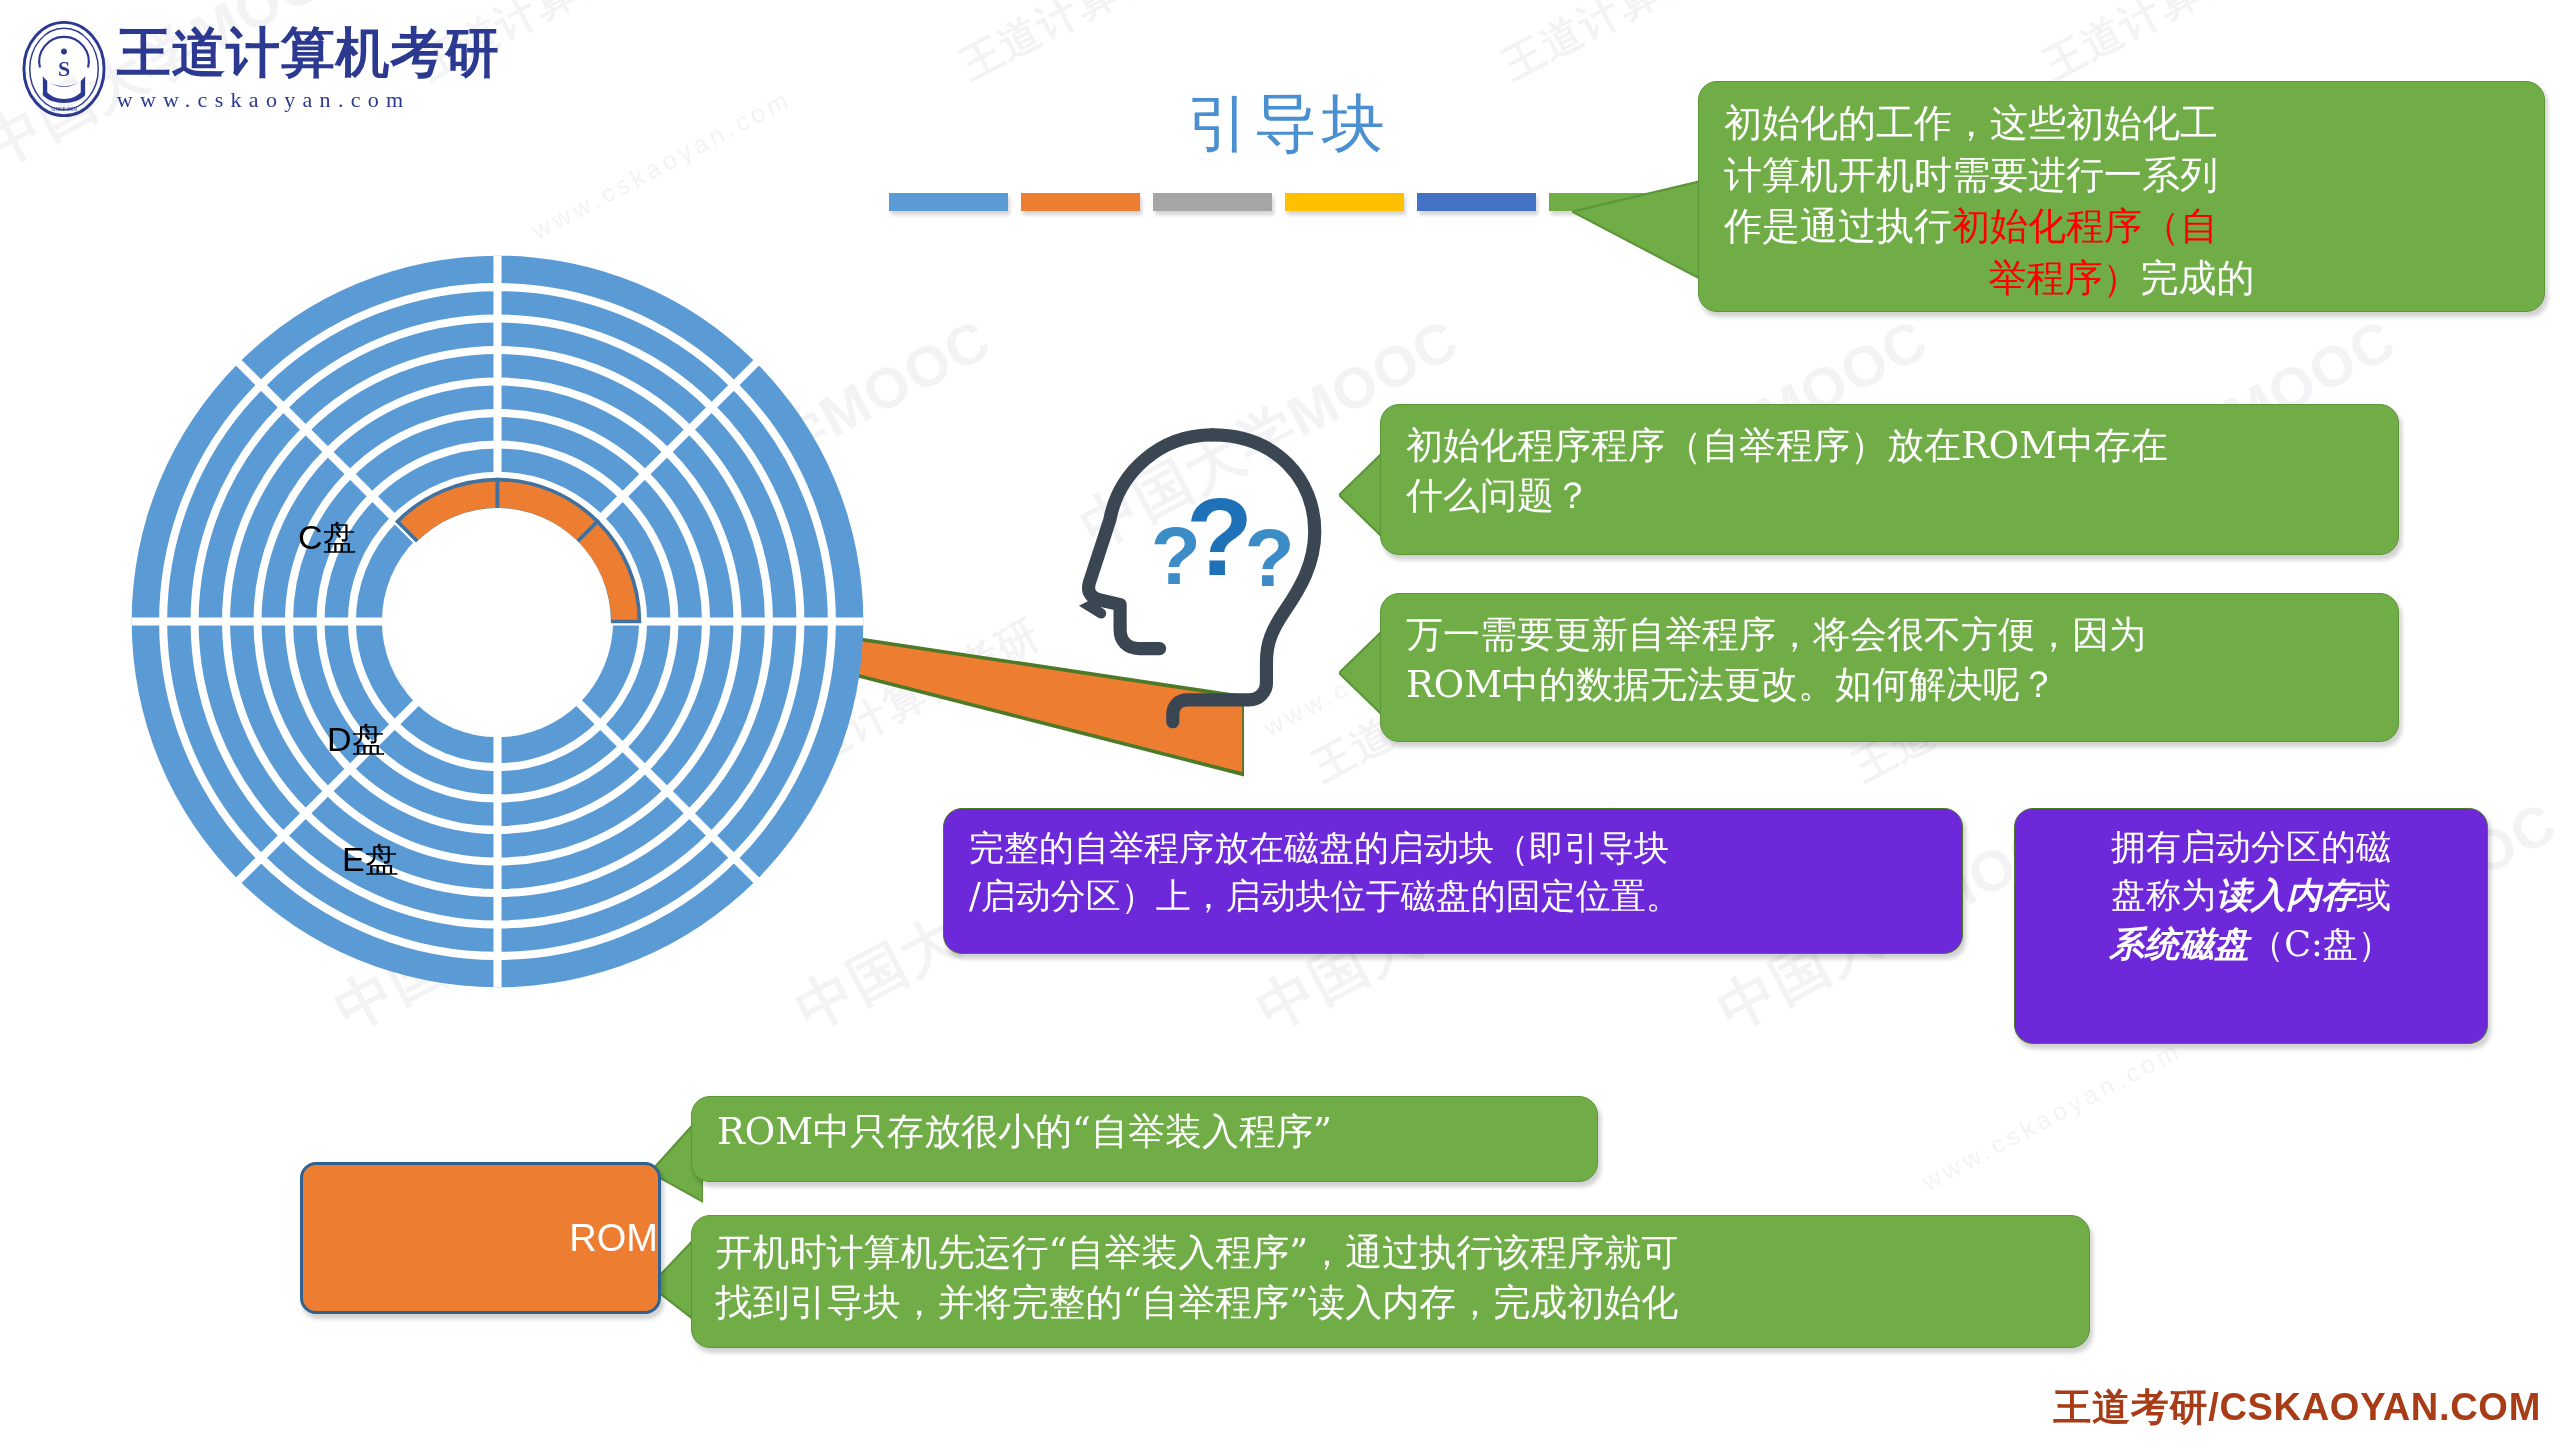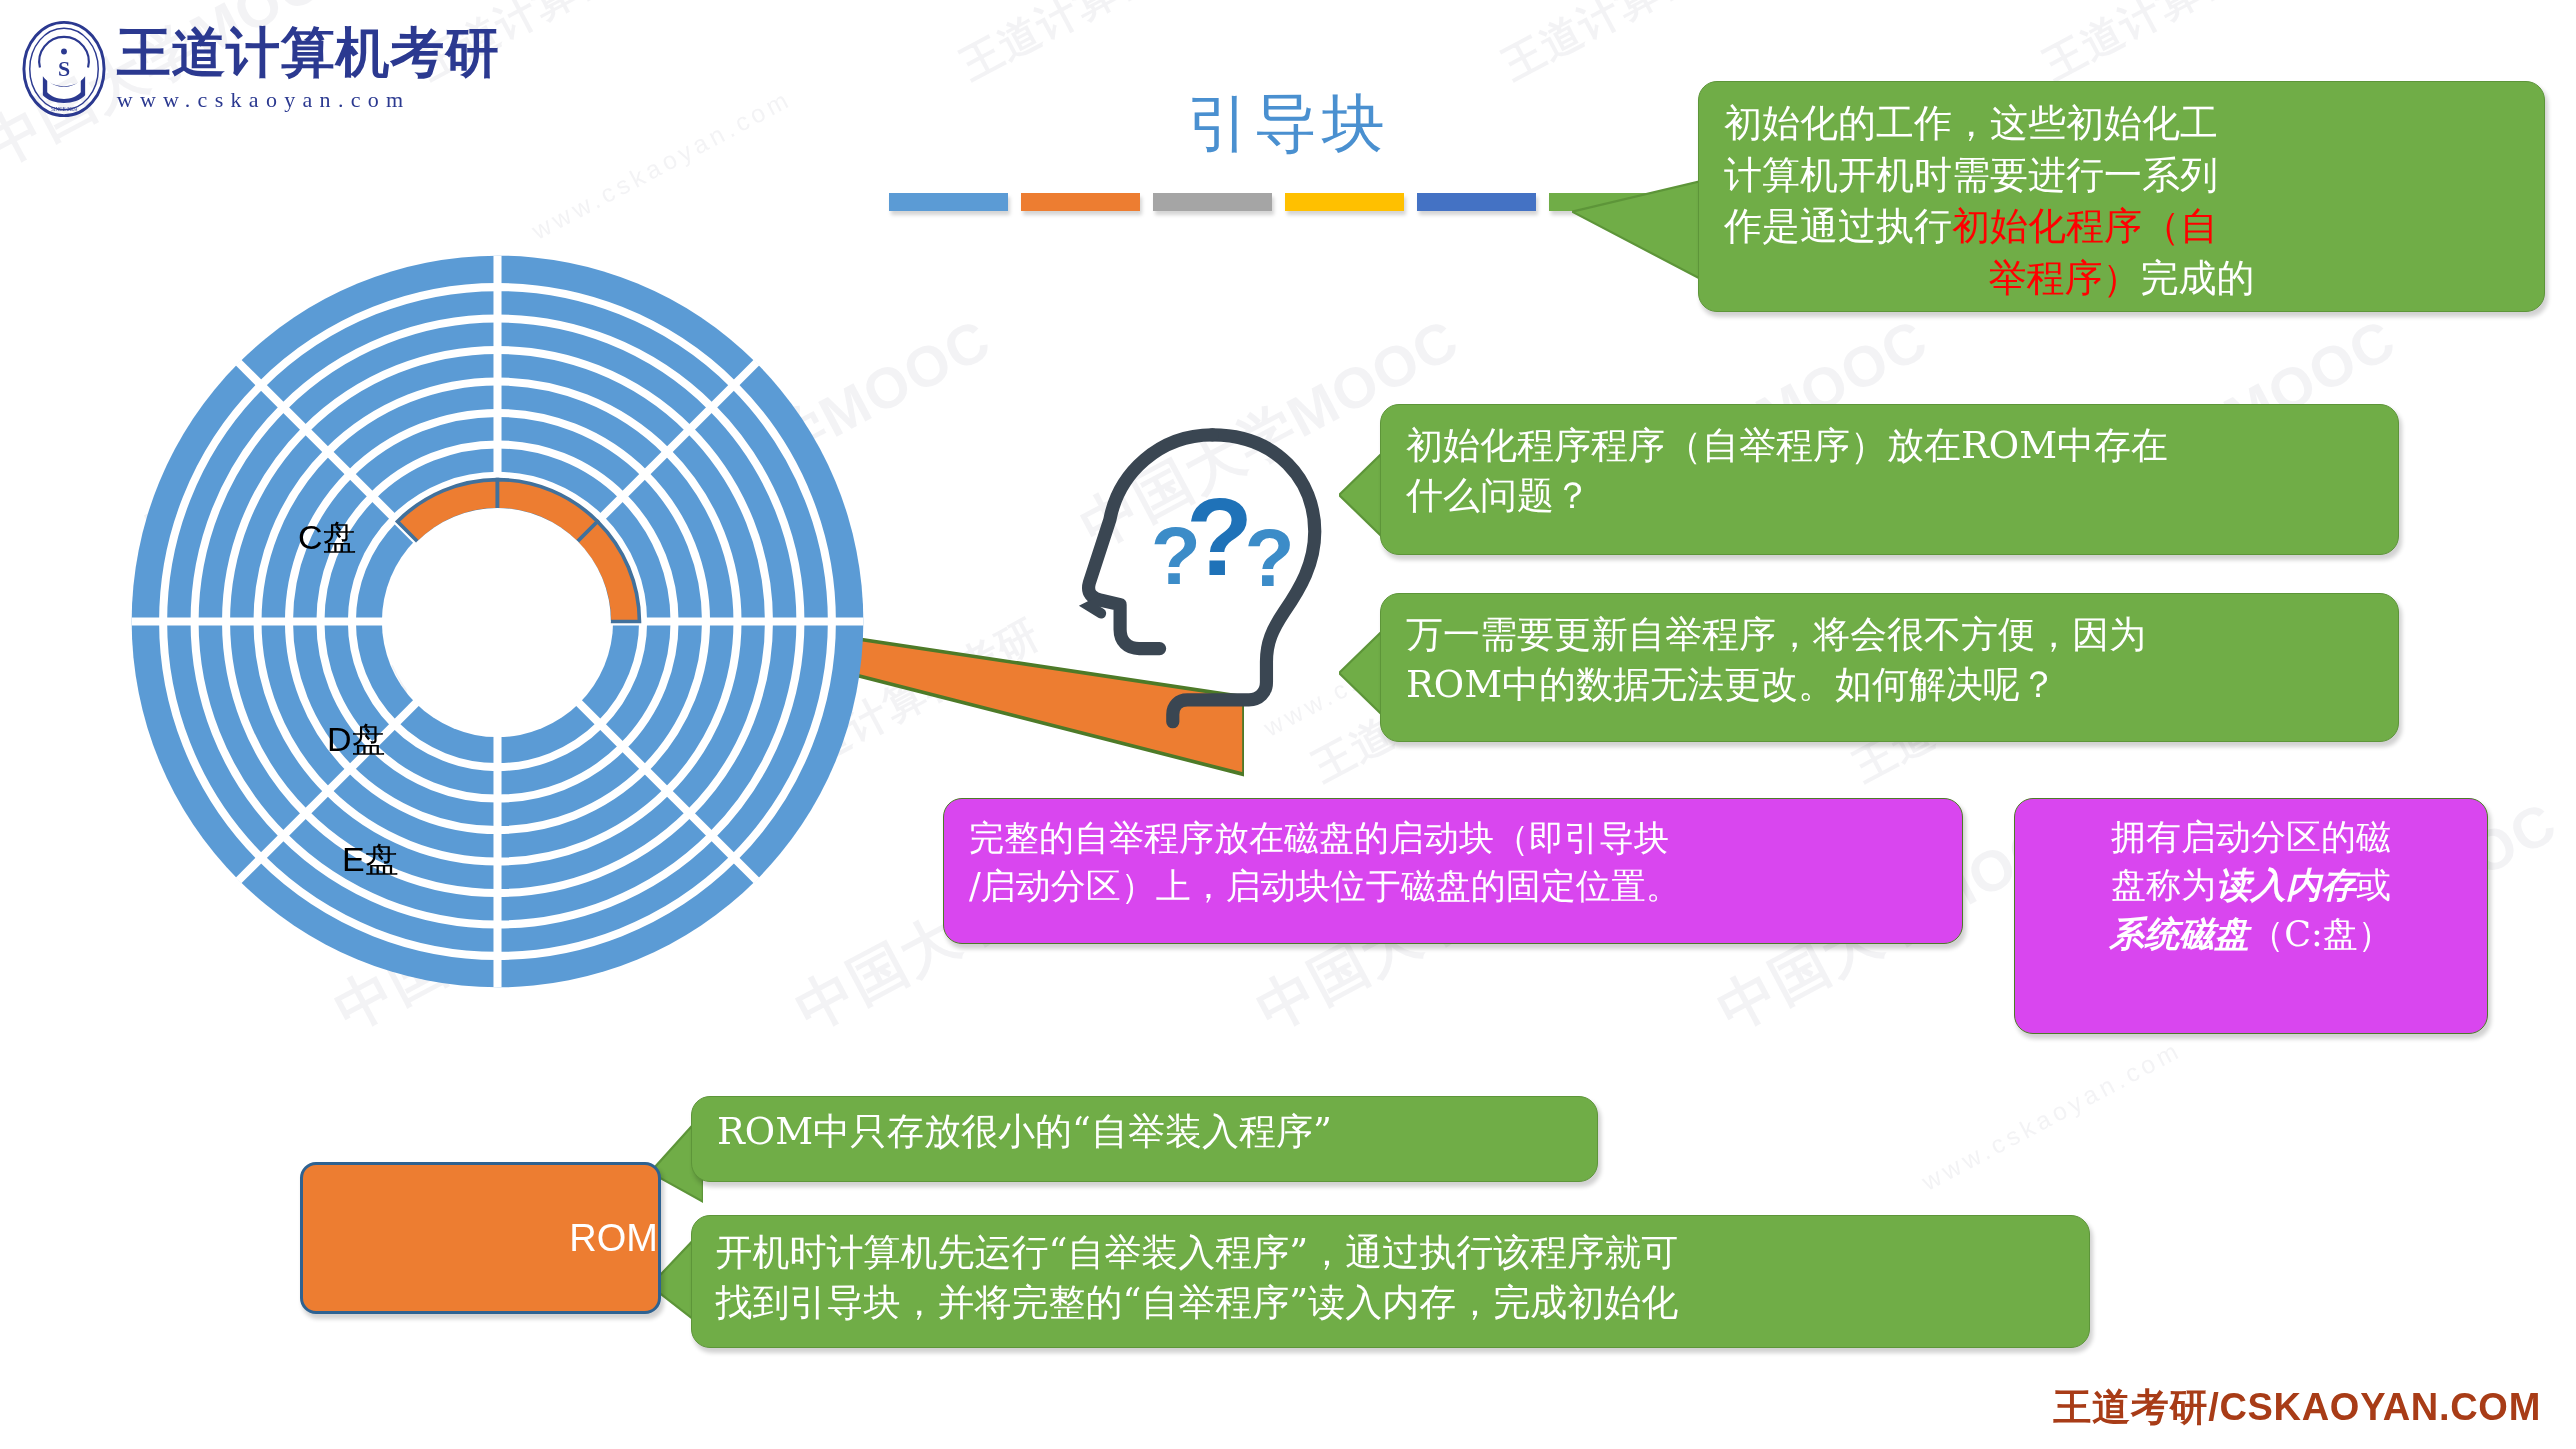--- a/index.html
+++ b/index.html
@@ -127,21 +127,21 @@
     position: absolute;
     box-sizing: border-box;
     border-radius: 19px;
     color: #ffffff;
     font-family: "DejaVu Serif", "Liberation Serif", serif;
     line-height: 1.36;
     z-index: 6;
     box-shadow: 2.9px 4.4px 4.4px rgba(0,0,0,0.18);
   }
   .callout.green { background: #70ad47; border: 1.5px solid #5d9539; }
-  .callout.orange { background: #d946ef; border: 1.5px solid #4d7a28; }
+  .callout.orange { background: #6d28d9; border: 1.5px solid #4d7a28; margin-top: 10px; }
   .callout .body { padding: 16px 25px; }
 
   
   #head-icon {
     position: absolute;
     left: 1057px; top: 410px;
     width: 315px; height: 322px;
     z-index: 4;
   }
 

